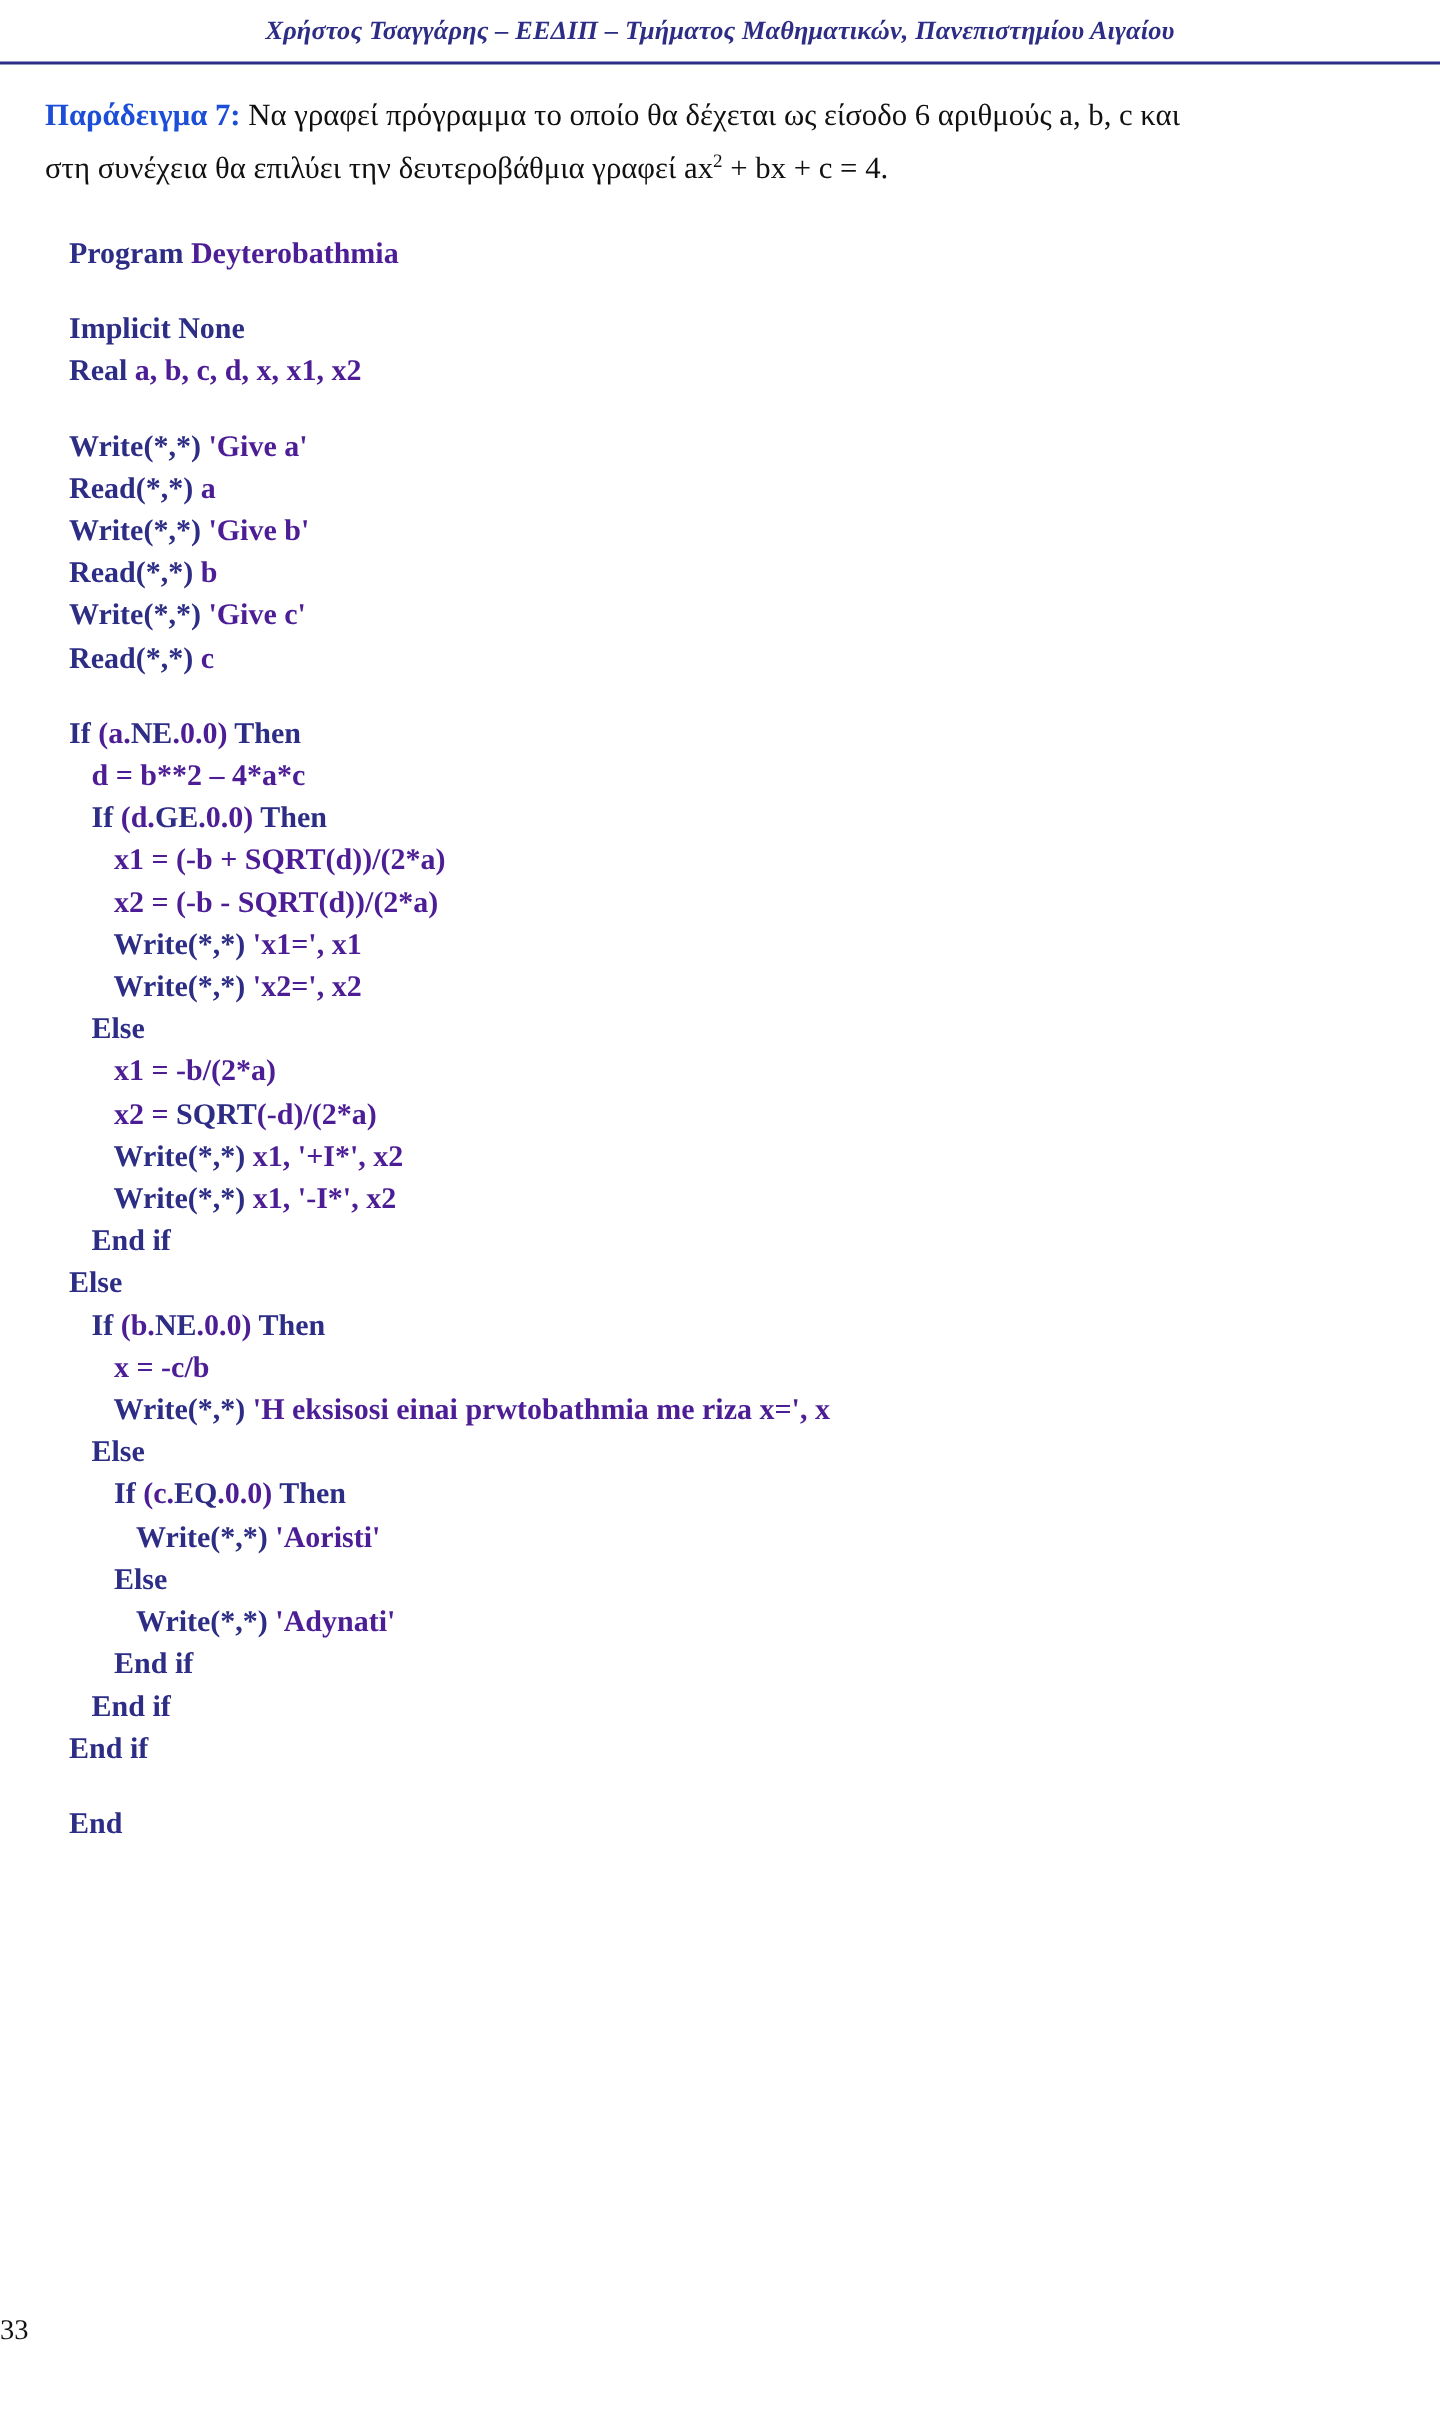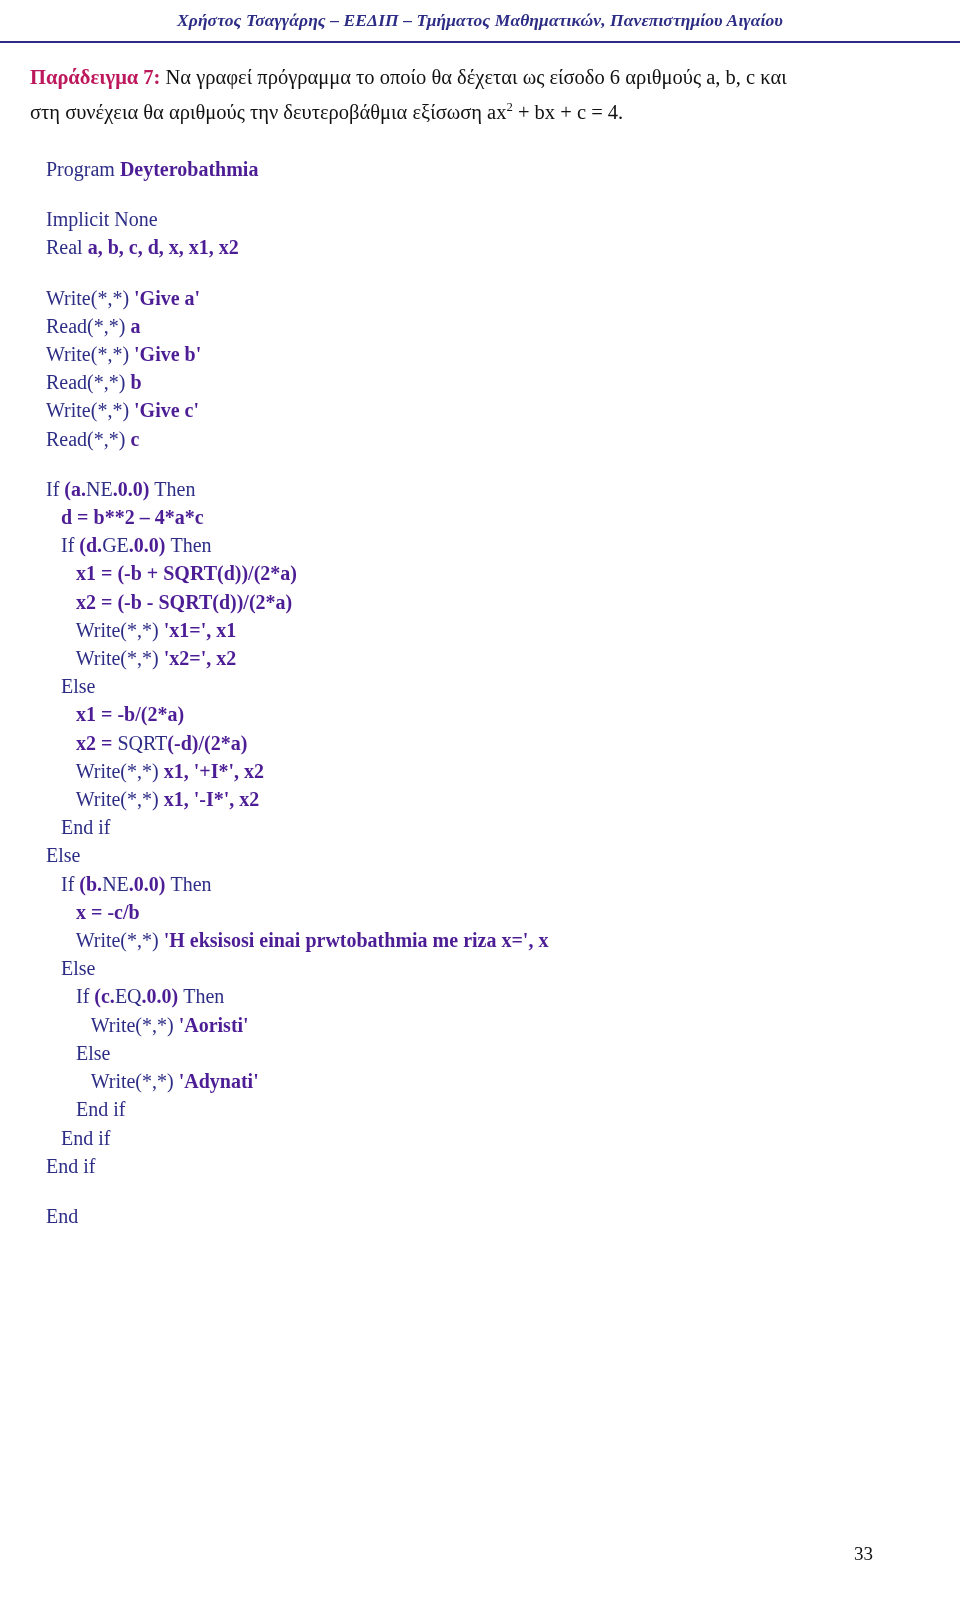--- a/index.html
+++ b/index.html
@@ -48,21 +48,21 @@
     position: absolute;
     top: 62px;
     left: 30px;
     width: 900px;
     font-size: 20.5px;
     line-height: 30px;
     color: #111111;
   }
   .intro b.label {
     font-weight: bold;
-    color: #be185d;
+    color: #1d4ed8;
   }
   sup {
     font-size: 0.62em;
     vertical-align: super;
   }
   
   .code {
     position: absolute;
     top: 155px;
     left: 46px;
@@ -70,51 +70,51 @@
     font-size: 20px;
     line-height: 28.2px;
     white-space: pre;
   }
   .code .ln {
     display: block;
     min-height: 28.2px;
   }
   .kw {
     color: #2d2d86;
-    font-weight: normal;
+    font-weight: bold;
   }
   .plain {
     color: #4c1d95;
     font-weight: bold;
   }
   .gap {
     display: block;
     height: 22px;
   }
   
   .footer {
     position: absolute;
     top: 1543px;
     left: 0;
     width: 873px;
-    text-align: right;
+    text-align: left;
     font-size: 19px;
     color: #111111;
   }
 </style>
 </head>
 <body>
 
 <div class="page">
 
   <div class="header">Χρήστος Τσαγγάρης – ΕΕΔΙΠ – Τμήματος Μαθηματικών, Πανεπιστημίου Αιγαίου</div>
   <div class="header-rule"></div>
 
   <div class="intro">
     <b class="label">Παράδειγμα 7:</b><span> Να γραφεί πρόγραμμα το οποίο θα δέχεται ως είσοδο 6 αριθμούς a, b, c και</span><br>
-    <span>στη συνέχεια θα αριθμούς την δευτεροβάθμια εξίσωση ax</span><sup>2</sup><span> + bx + c = 4.</span>
+    <span>στη συνέχεια θα επιλύει την δευτεροβάθμια γραφεί ax</span><sup>2</sup><span> + bx + c = 4.</span>
   </div>
 
   <div class="code" id="code-block"><span class="ln"><span class="kw">Program </span><span class="plain">Deyterobathmia</span></span><span class="gap"></span><span class="ln"><span class="kw">Implicit None</span></span><span class="ln"><span class="kw">Real </span><span class="plain">a, b, c, d, x, x1, x2</span></span><span class="gap"></span><span class="ln"><span class="kw">Write(*,*) </span><span class="plain">'Give a'</span></span><span class="ln"><span class="kw">Read(*,*) </span><span class="plain">a</span></span><span class="ln"><span class="kw">Write(*,*) </span><span class="plain">'Give b'</span></span><span class="ln"><span class="kw">Read(*,*) </span><span class="plain">b</span></span><span class="ln"><span class="kw">Write(*,*) </span><span class="plain">'Give c'</span></span><span class="ln"><span class="kw">Read(*,*) </span><span class="plain">c</span></span><span class="gap"></span><span class="ln"><span class="kw">If </span><span class="plain">(a.</span><span class="kw">NE</span><span class="plain">.0.0) </span><span class="kw">Then</span></span><span class="ln"><span class="plain">   d = b**2 – 4*a*c</span></span><span class="ln"><span class="kw">   If </span><span class="plain">(d.</span><span class="kw">GE</span><span class="plain">.0.0) </span><span class="kw">Then</span></span><span class="ln"><span class="plain">      x1 = (-b + SQRT(d))/(2*a)</span></span><span class="ln"><span class="plain">      x2 = (-b - SQRT(d))/(2*a)</span></span><span class="ln"><span class="kw">      Write(*,*) </span><span class="plain">'x1=', x1</span></span><span class="ln"><span class="kw">      Write(*,*) </span><span class="plain">'x2=', x2</span></span><span class="ln"><span class="kw">   Else</span></span><span class="ln"><span class="plain">      x1 = -b/(2*a)</span></span><span class="ln"><span class="plain">      x2 = </span><span class="kw">SQRT</span><span class="plain">(-d)/(2*a)</span></span><span class="ln"><span class="kw">      Write(*,*) </span><span class="plain">x1, '+I*', x2</span></span><span class="ln"><span class="kw">      Write(*,*) </span><span class="plain">x1, '-I*', x2</span></span><span class="ln"><span class="kw">   End if</span></span><span class="ln"><span class="kw">Else</span></span><span class="ln"><span class="kw">   If </span><span class="plain">(b.</span><span class="kw">NE</span><span class="plain">.0.0) </span><span class="kw">Then</span></span><span class="ln"><span class="plain">      x = -c/b</span></span><span class="ln"><span class="kw">      Write(*,*) </span><span class="plain">'H eksisosi einai prwtobathmia me riza x=', x</span></span><span class="ln"><span class="kw">   Else</span></span><span class="ln"><span class="kw">      If </span><span class="plain">(c.</span><span class="kw">EQ</span><span class="plain">.0.0) </span><span class="kw">Then</span></span><span class="ln"><span class="kw">         Write(*,*) </span><span class="plain">'Aoristi'</span></span><span class="ln"><span class="kw">      Else</span></span><span class="ln"><span class="kw">         Write(*,*) </span><span class="plain">'Adynati'</span></span><span class="ln"><span class="kw">      End if</span></span><span class="ln"><span class="kw">   End if</span></span><span class="ln"><span class="kw">End if</span></span><span class="gap"></span><span class="ln"><span class="kw">End</span></span></div>
 
   <div class="footer">33</div>
 
 </div>
 
 </body></html>

